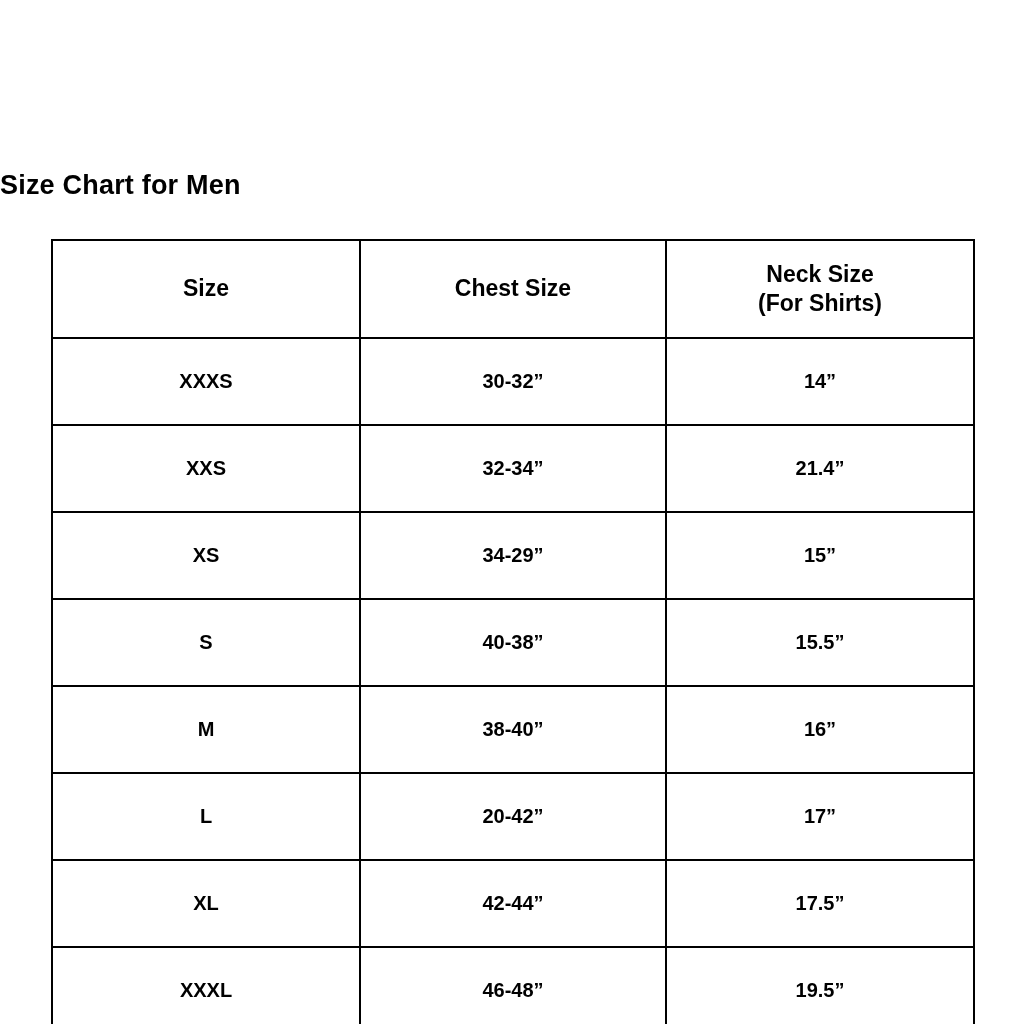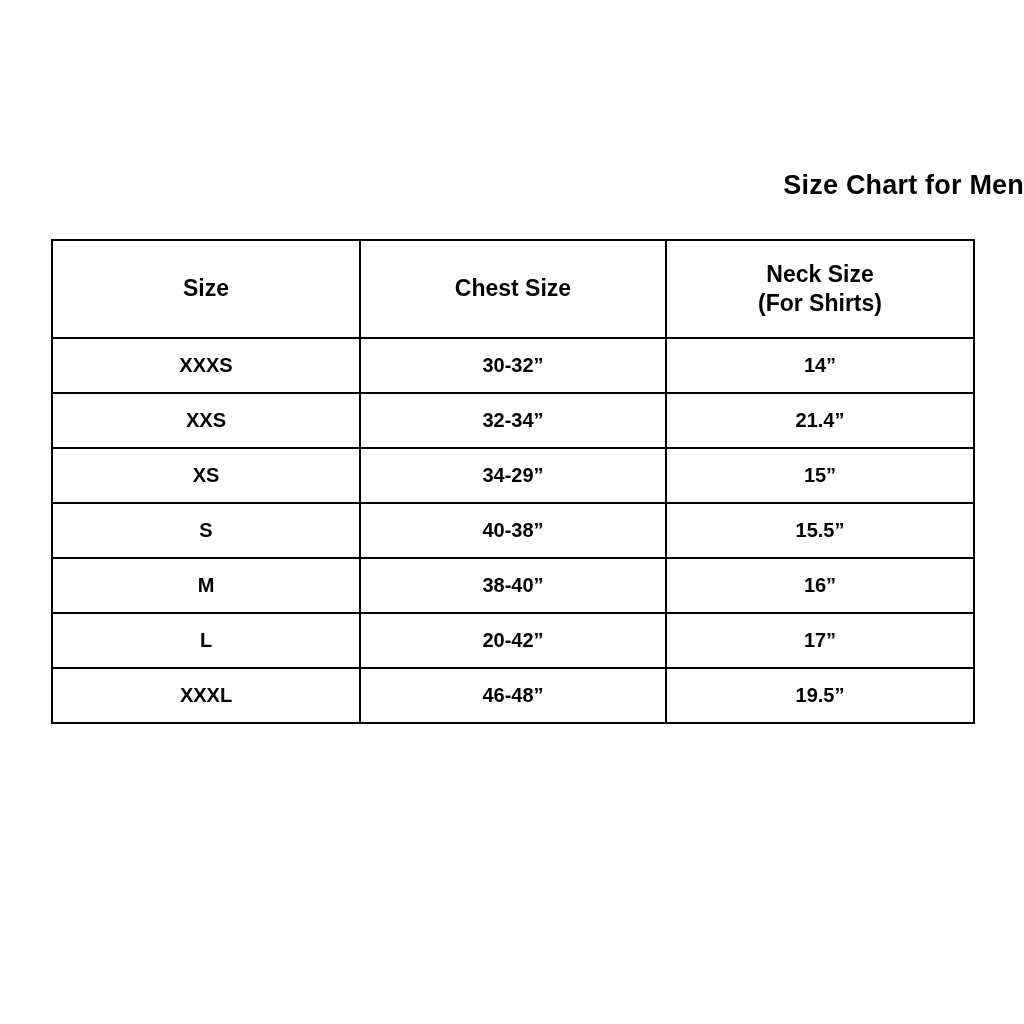--- a/index.html
+++ b/index.html
@@ -20,21 +20,21 @@
     left: 0;
     top: 0;
     width: 1024px;
     height: 1024px;
   }
   .chart-title {
     position: absolute;
     left: 0;
     top: 170px;
     width: 1024px;
-    text-align: right;
+    text-align: left;
     font-size: 27px;
     font-weight: bold;
     letter-spacing: 0.2px;
   }
   table.size-table {
     position: absolute;
     left: 51px;
     top: 239px;
     width: 922px;
     border-collapse: collapse;
@@ -49,21 +49,21 @@
   }
   table.size-table thead th {
     height: 96px;
     font-size: 23px;
     line-height: 1.28;
     padding: 0 6px;
   }
   table.size-table tbody td {
     height: 53px;
     font-size: 20px;
-    padding: 0 6px;
+    padding: 16px 6px;
   }
   col.col-size { width: 308px; }
   col.col-chest { width: 306px; }
   col.col-neck { width: 308px; }
   .hdr-sub {
     display: block;
     font-size: 23px;
     font-weight: bold;
   }
 </style>
@@ -119,20 +119,25 @@
         <td>M</td>
         <td>38-40”</td>
         <td>16”</td>
       </tr>
       <tr>
         <td>L</td>
         <td>20-42”</td>
         <td>17”</td>
       </tr>
       <tr>
+        <td>XL</td>
+        <td>42-44”</td>
+        <td>17.5”</td>
+      </tr>
+      <tr>
         <td>XXXL</td>
         <td>46-48”</td>
         <td>19.5”</td>
       </tr>
     </tbody>
   </table>
 
 </div>
 
 </body></html>

